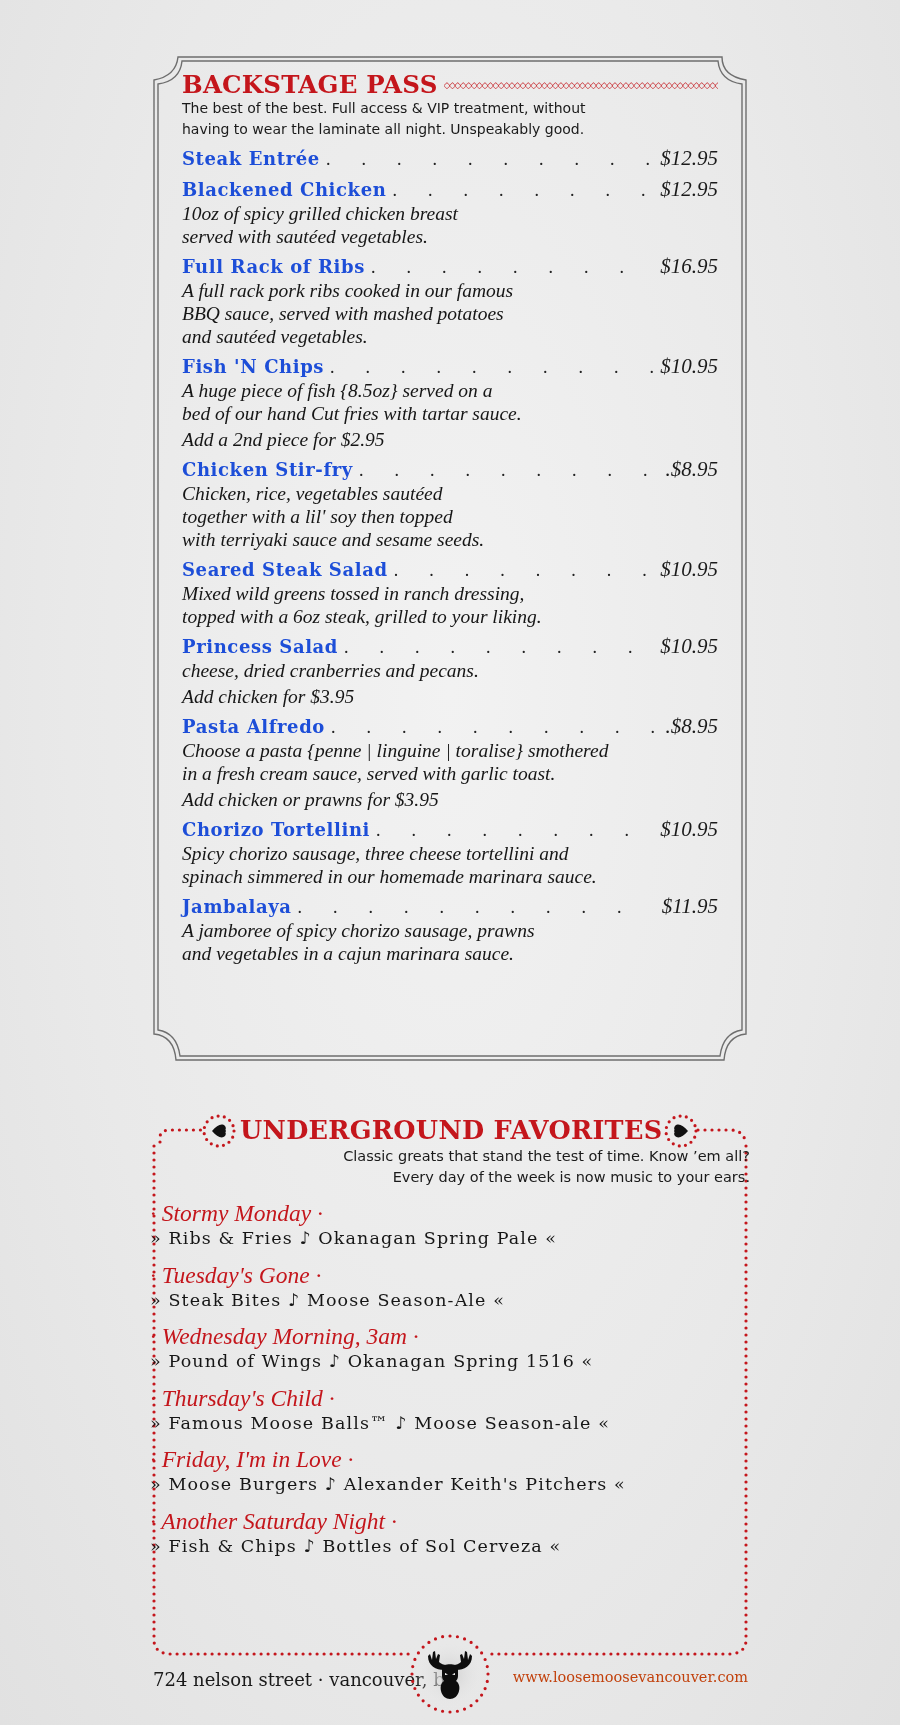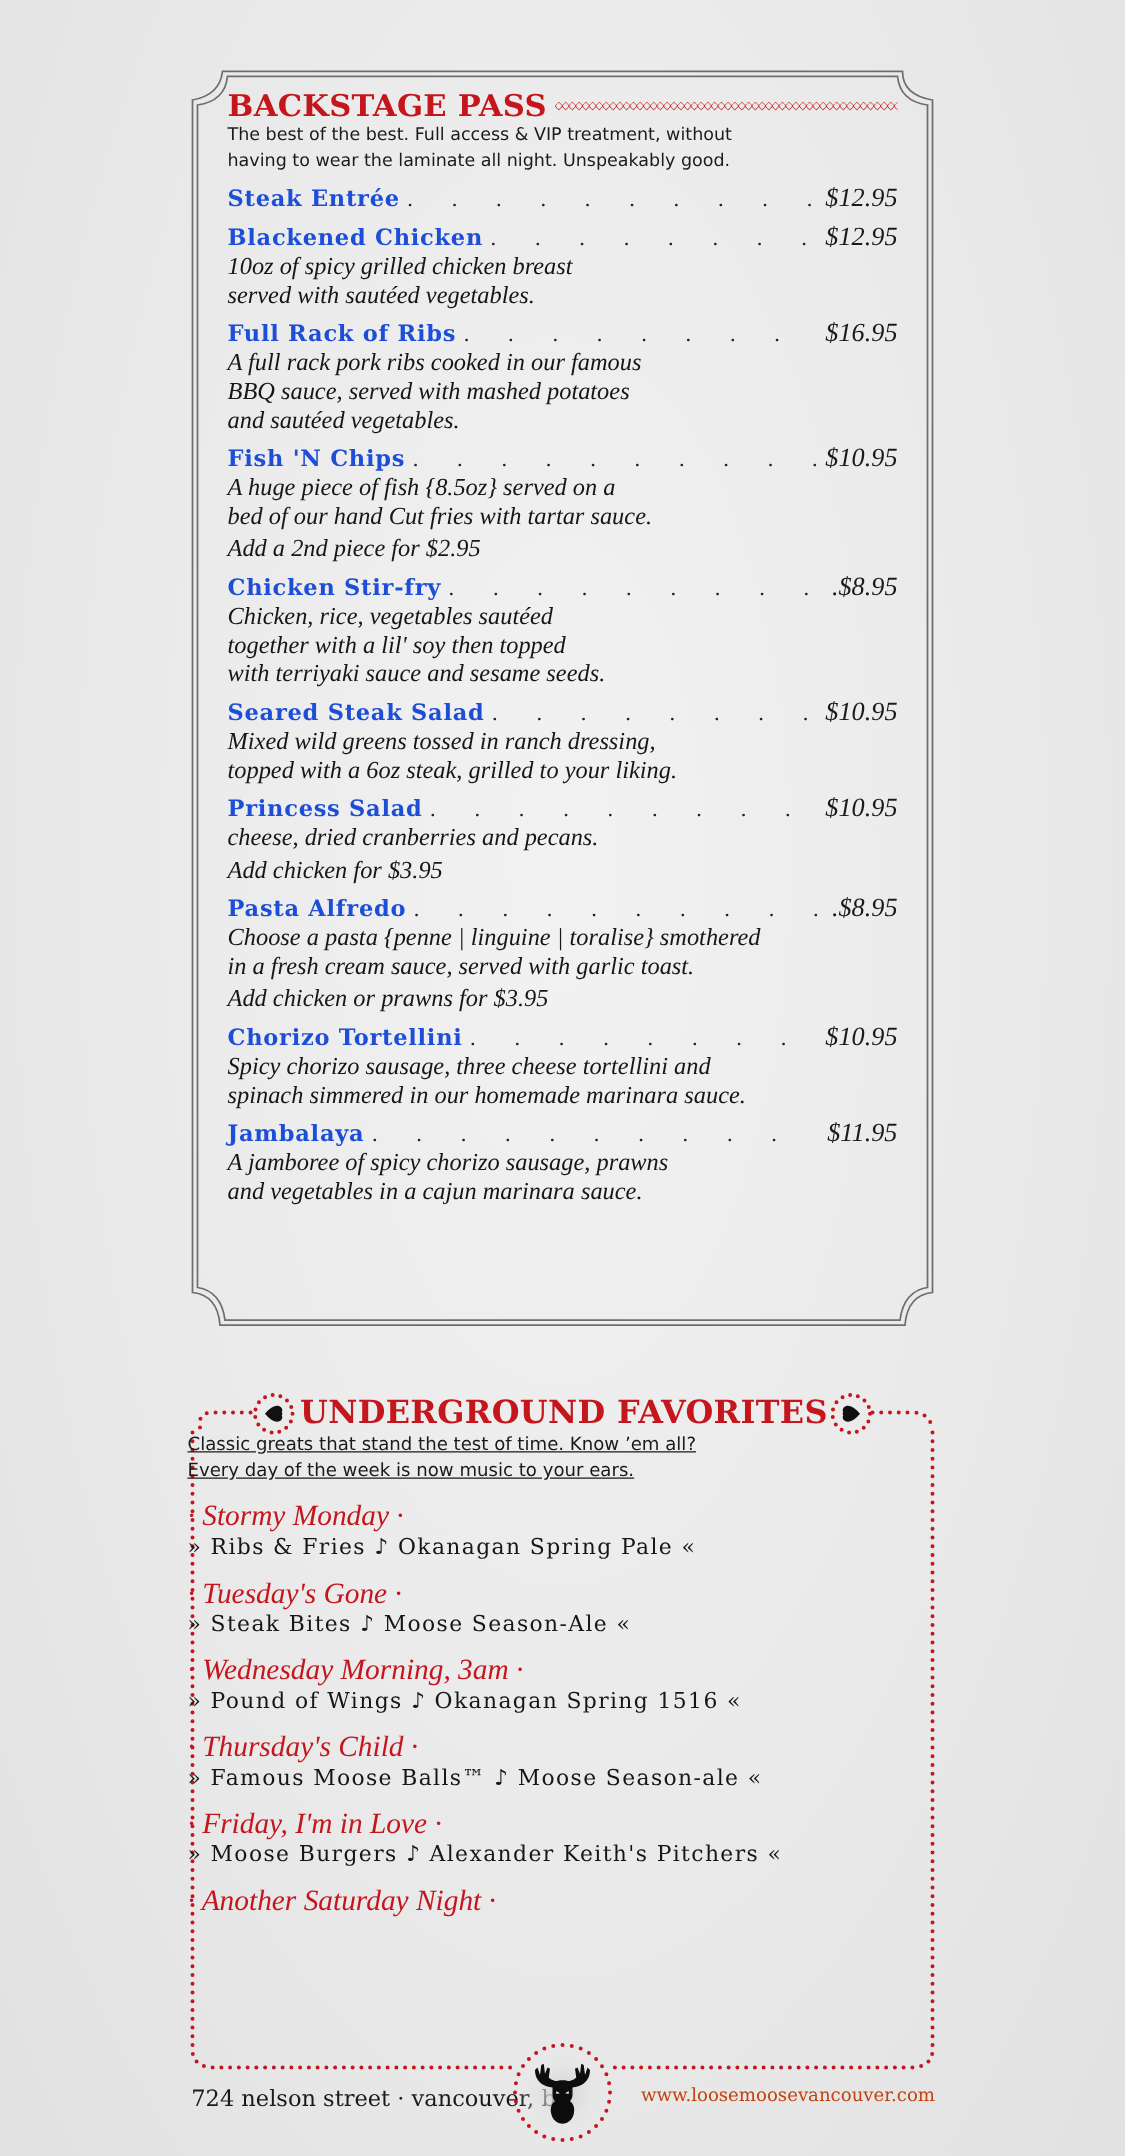--- a/index.html
+++ b/index.html
@@ -58,24 +58,23 @@
   }
 
   
   .ug-frame { position: absolute; left: 0; top: 0; }
   .ug-title {
     position: absolute; left: 240px; top: 1115px; width: 420px; text-align: center;
     font-family: "DejaVu Serif", serif; font-weight: bold; font-size: 25.5px;
     color: #c4161c; letter-spacing: 0.3px; white-space: nowrap;
   }
   .ug-intro {
-    position: absolute; left: 150px; top: 1146px; width: 600px; text-align: left;
+    position: absolute; left: 150px; top: 1146px; width: 600px; text-align: right;
     font-family: "DejaVu Sans", sans-serif; font-size: 14.5px; line-height: 21px;
     color: #1a1a1a;
-    text-decoration: underline;
   }
   .days { position: absolute; left: 150px; top: 1199px; width: 600px; }
   .day { height: 61.6px; }
   .day-name {
     font-family: "Liberation Serif", serif; font-style: italic; font-size: 23.5px;
     color: #c4161c; line-height: 28px; white-space: nowrap;
   }
   .day-special {
     font-family: "DejaVu Serif", serif; font-size: 17.5px; letter-spacing: 1.1px;
     line-height: 22px; color: #161616; white-space: nowrap;
@@ -281,20 +280,21 @@
   <div class="day">
     <div class="day-name">· Thursday's Child ·</div>
     <div class="day-special">» Famous Moose Balls™ ♪ Moose Season-ale «</div>
   </div>
   <div class="day">
     <div class="day-name">· Friday, I'm in Love ·</div>
     <div class="day-special">» Moose Burgers ♪ Alexander Keith's Pitchers «</div>
   </div>
   <div class="day">
     <div class="day-name">· Another Saturday Night ·</div>
+    <div class="day-special">» Fish &amp; Chips ♪ Bottles of Sol Cerveza «</div>
   </div>
 </div>
 
 <div class="address">724 nelson street · vancouver, bc</div>
 <div class="website">www.loosemoosevancouver.com</div>
 
 <svg class="moose" width="84" height="84" viewBox="0 0 84 84">
   <defs>
     <radialGradient id="glow" cx="50%" cy="50%" r="50%">
       <stop offset="0%" stop-color="#cfcfcf"></stop>

